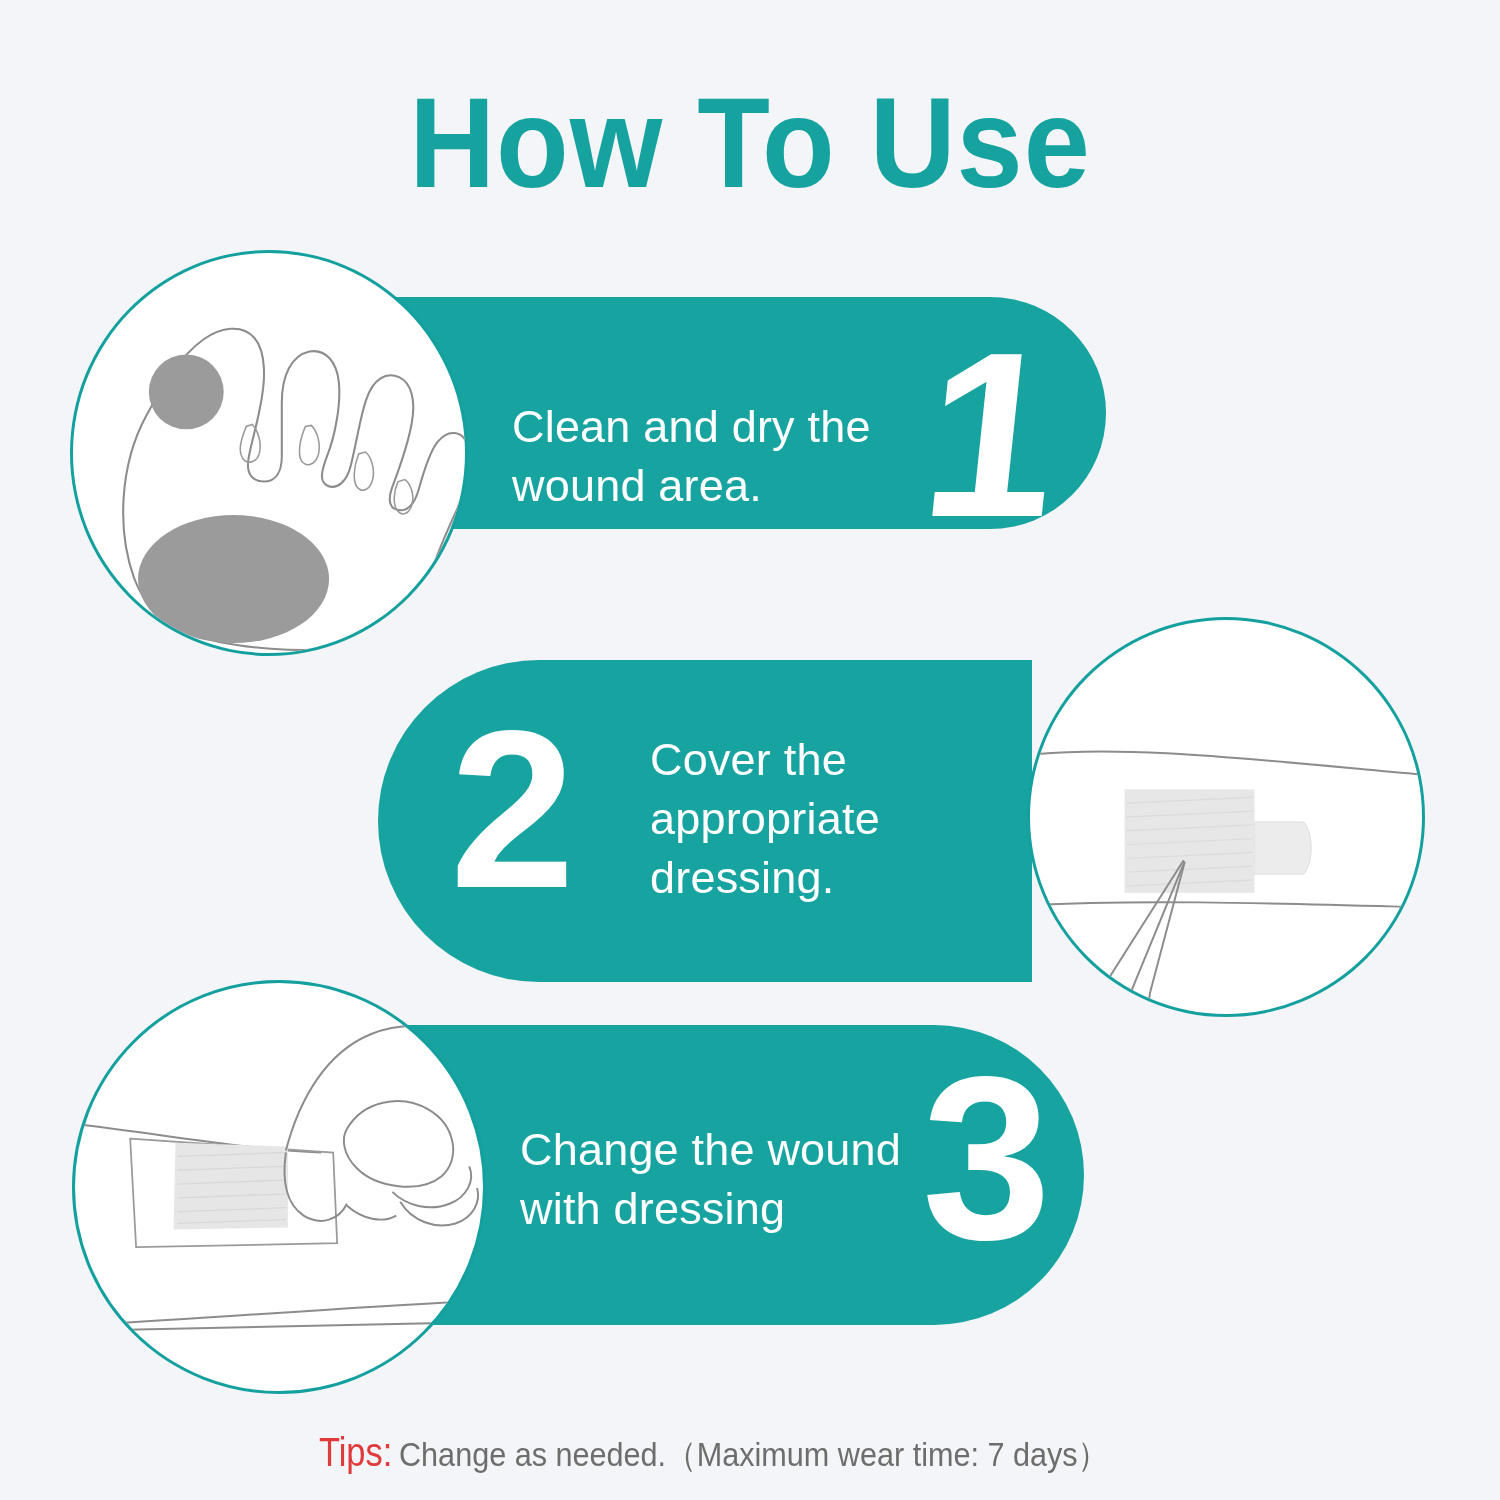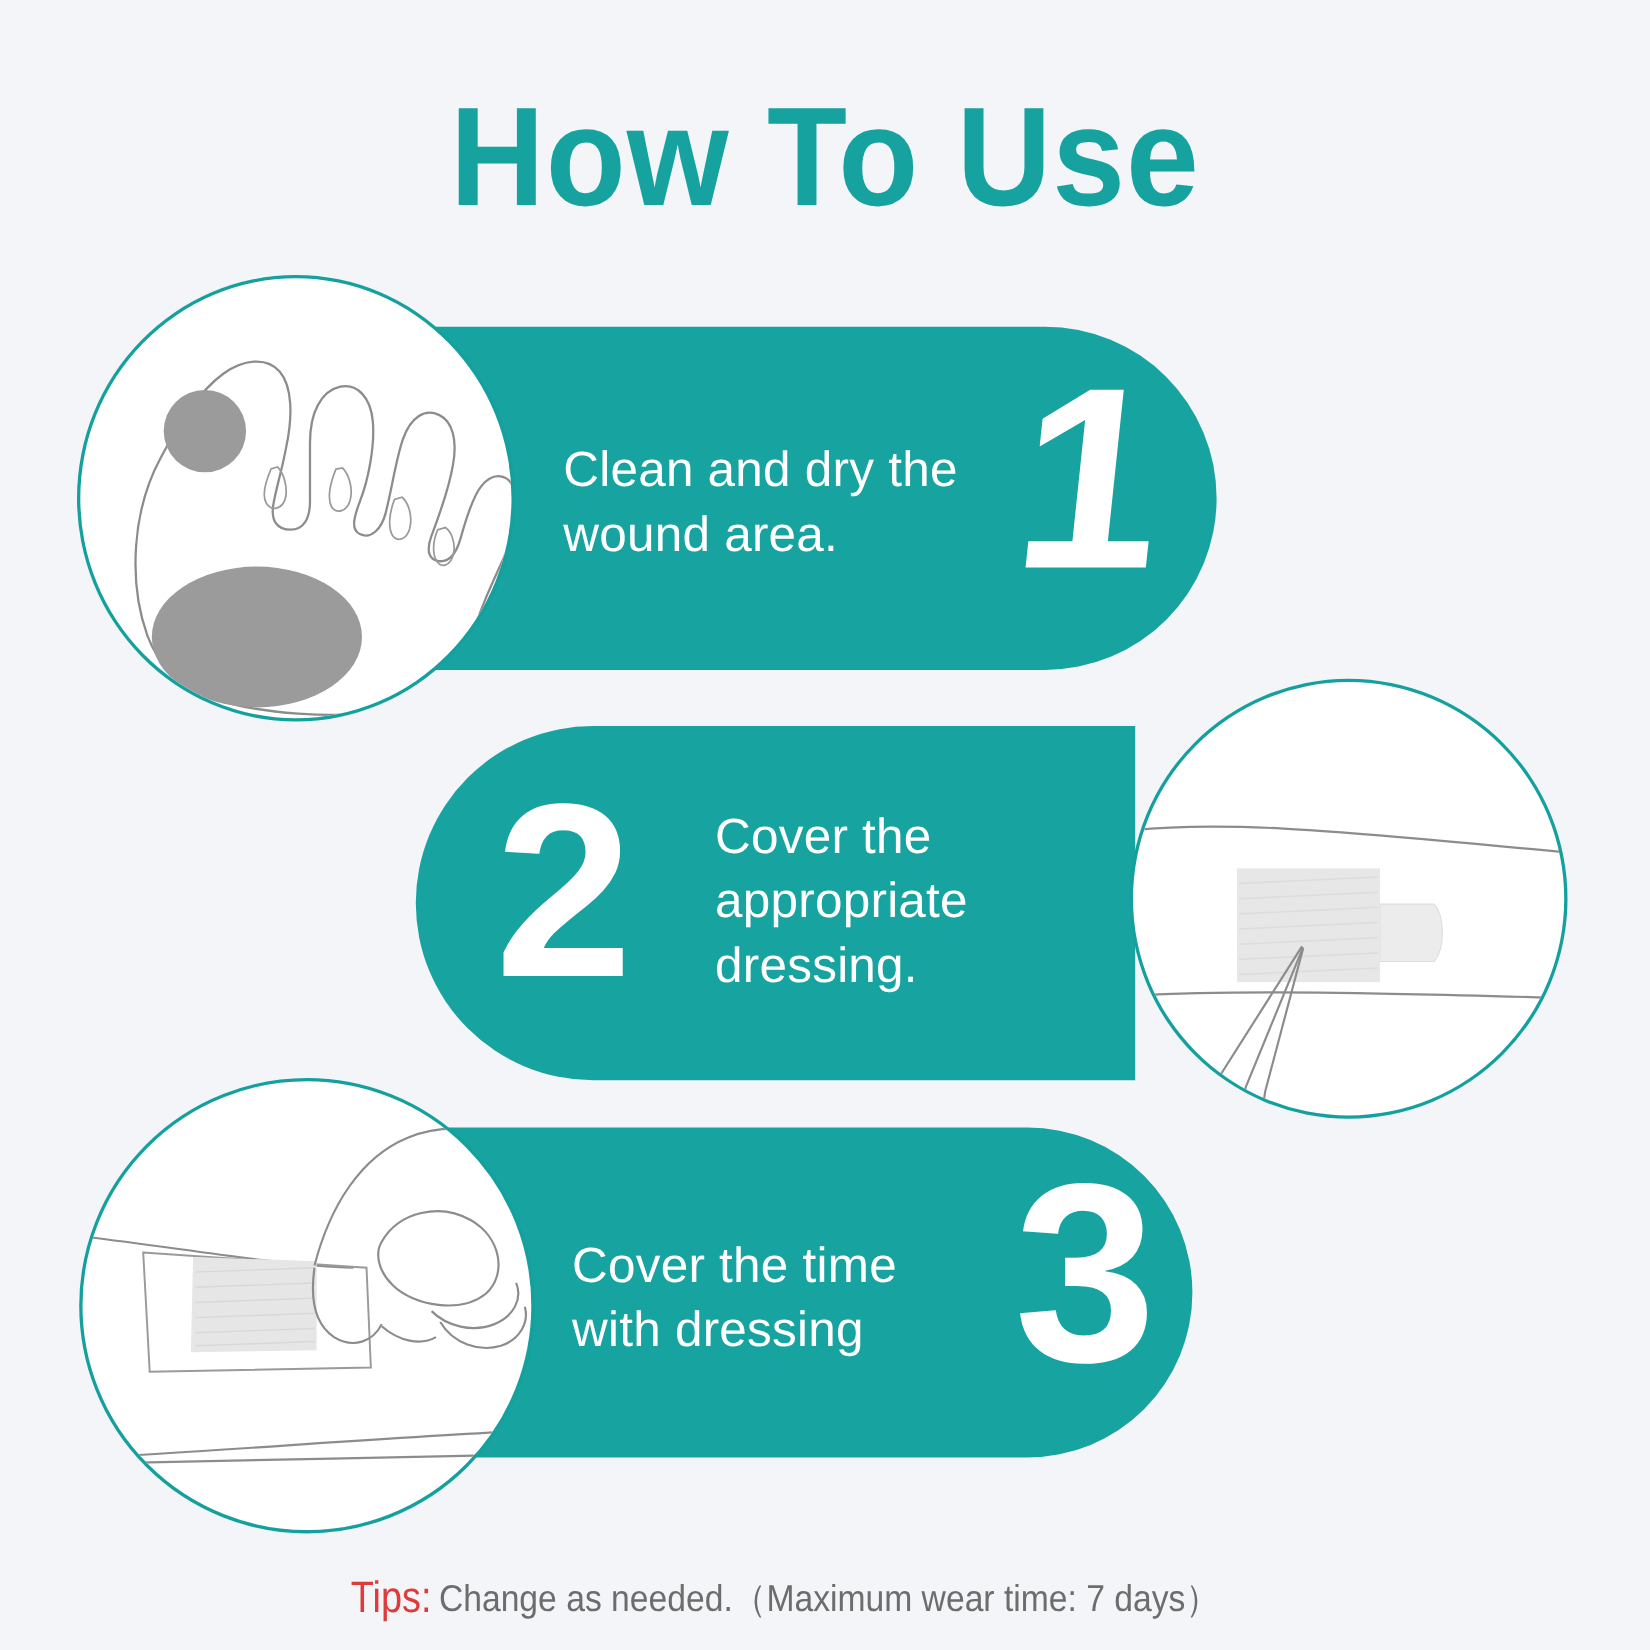--- a/index.html
+++ b/index.html
@@ -38,21 +38,21 @@
 
   
   .pill {
     position: absolute;
     background: #17a3a0;
   }
   .pill-1 {
     left: 250px;
     top: 297px;
     width: 856px;
-    height: 312px;
+    height: 232px;
     border-radius: 0 156px 156px 0;
   }
   .pill-2 {
     left: 378px;
     top: 660px;
     width: 654px;
     height: 322px;
     border-radius: 161px 0 0 161px;
   }
   .pill-3 {
@@ -228,21 +228,21 @@
 
       <path d="M156 244 L 76 370 L 68 392" fill="none" stroke="#8c8c8c" stroke-width="2"></path>
       <path d="M157 245 L 104 374 L 100 396" fill="none" stroke="#8c8c8c" stroke-width="2"></path>
       <path d="M157 246 L 122 378 L 119 398" fill="none" stroke="#8c8c8c" stroke-width="2"></path>
       <path d="M110 380 C 96 384, 92 400, 104 406 C 116 412, 126 400, 122 388" fill="none" stroke="#8c8c8c" stroke-width="2"></path>
     </svg>
   </div>
 
   <div class="pill pill-3">
     <div class="pill-inner">
-      <div class="step-text">Cover the time
+      <div class="step-text">Change the wound
 with dressing</div>
       <div class="step-number">3</div>
     </div>
   </div>
 
   <div class="circle circle-3">
     <svg viewBox="0 0 414 414" xmlns="http://www.w3.org/2000/svg">
 
       <path d="M-10 142 C 80 152, 180 170, 250 172" fill="none" stroke="#8c8c8c" stroke-width="2"></path>
 

